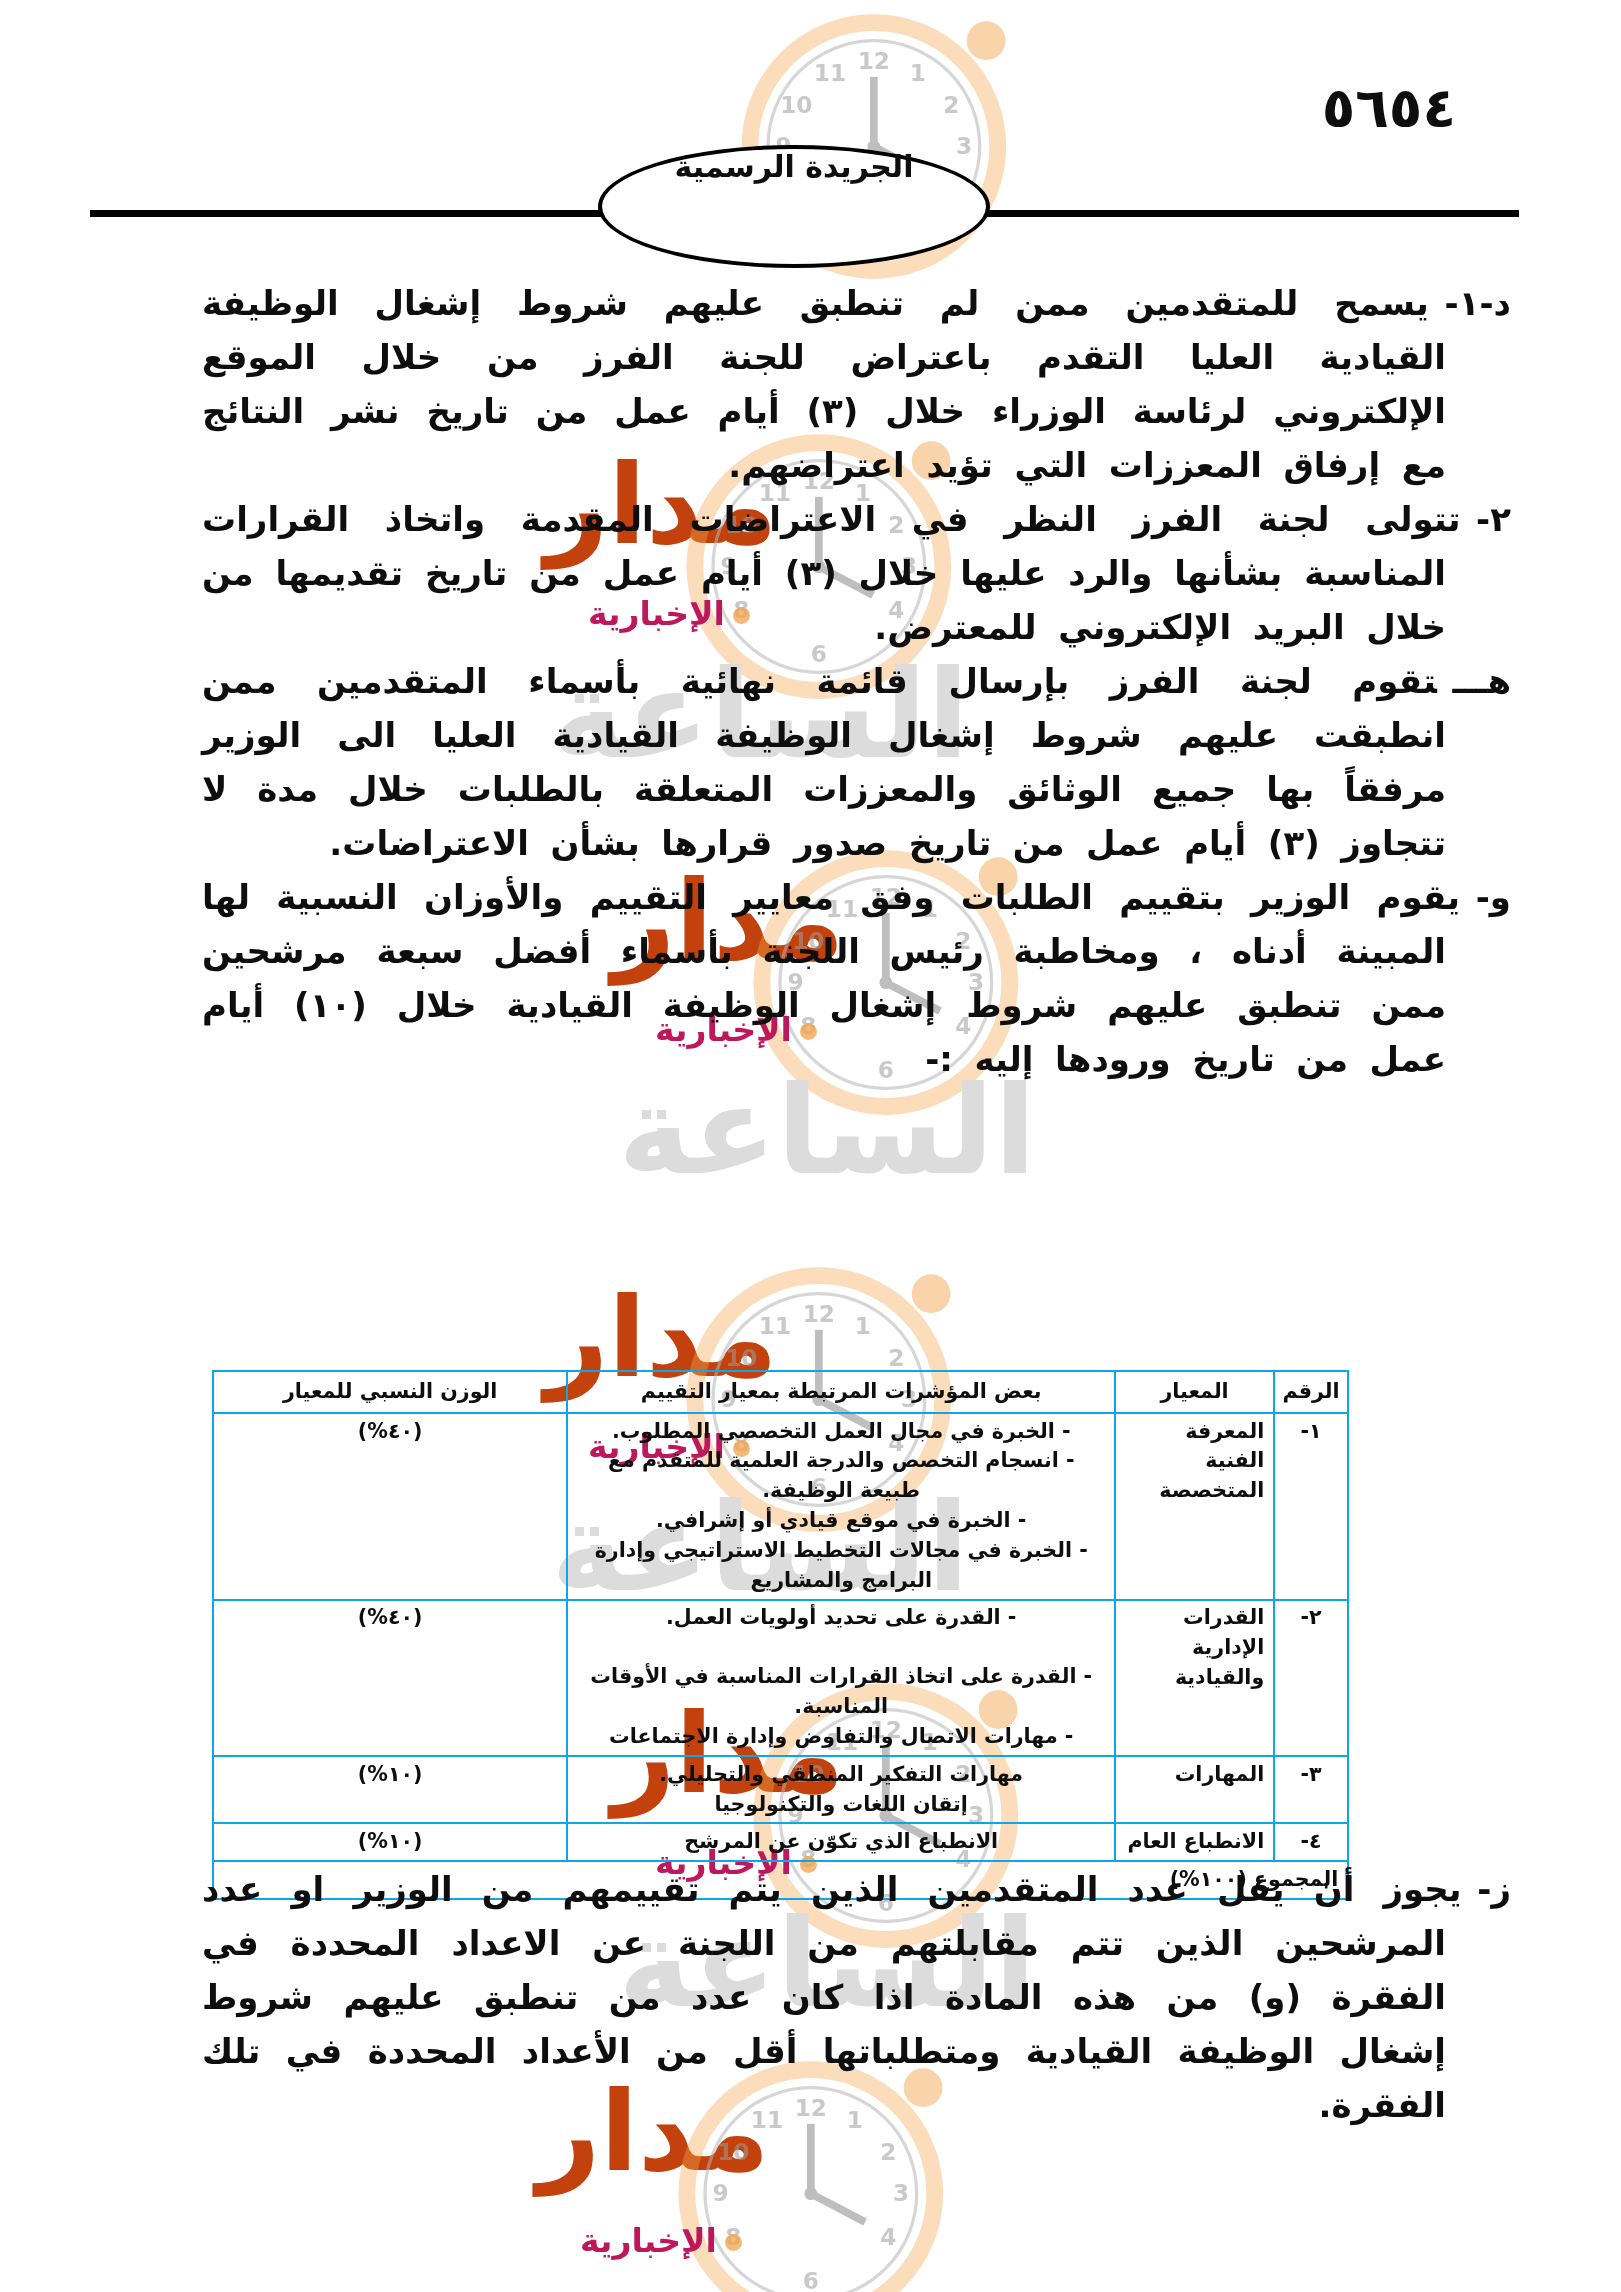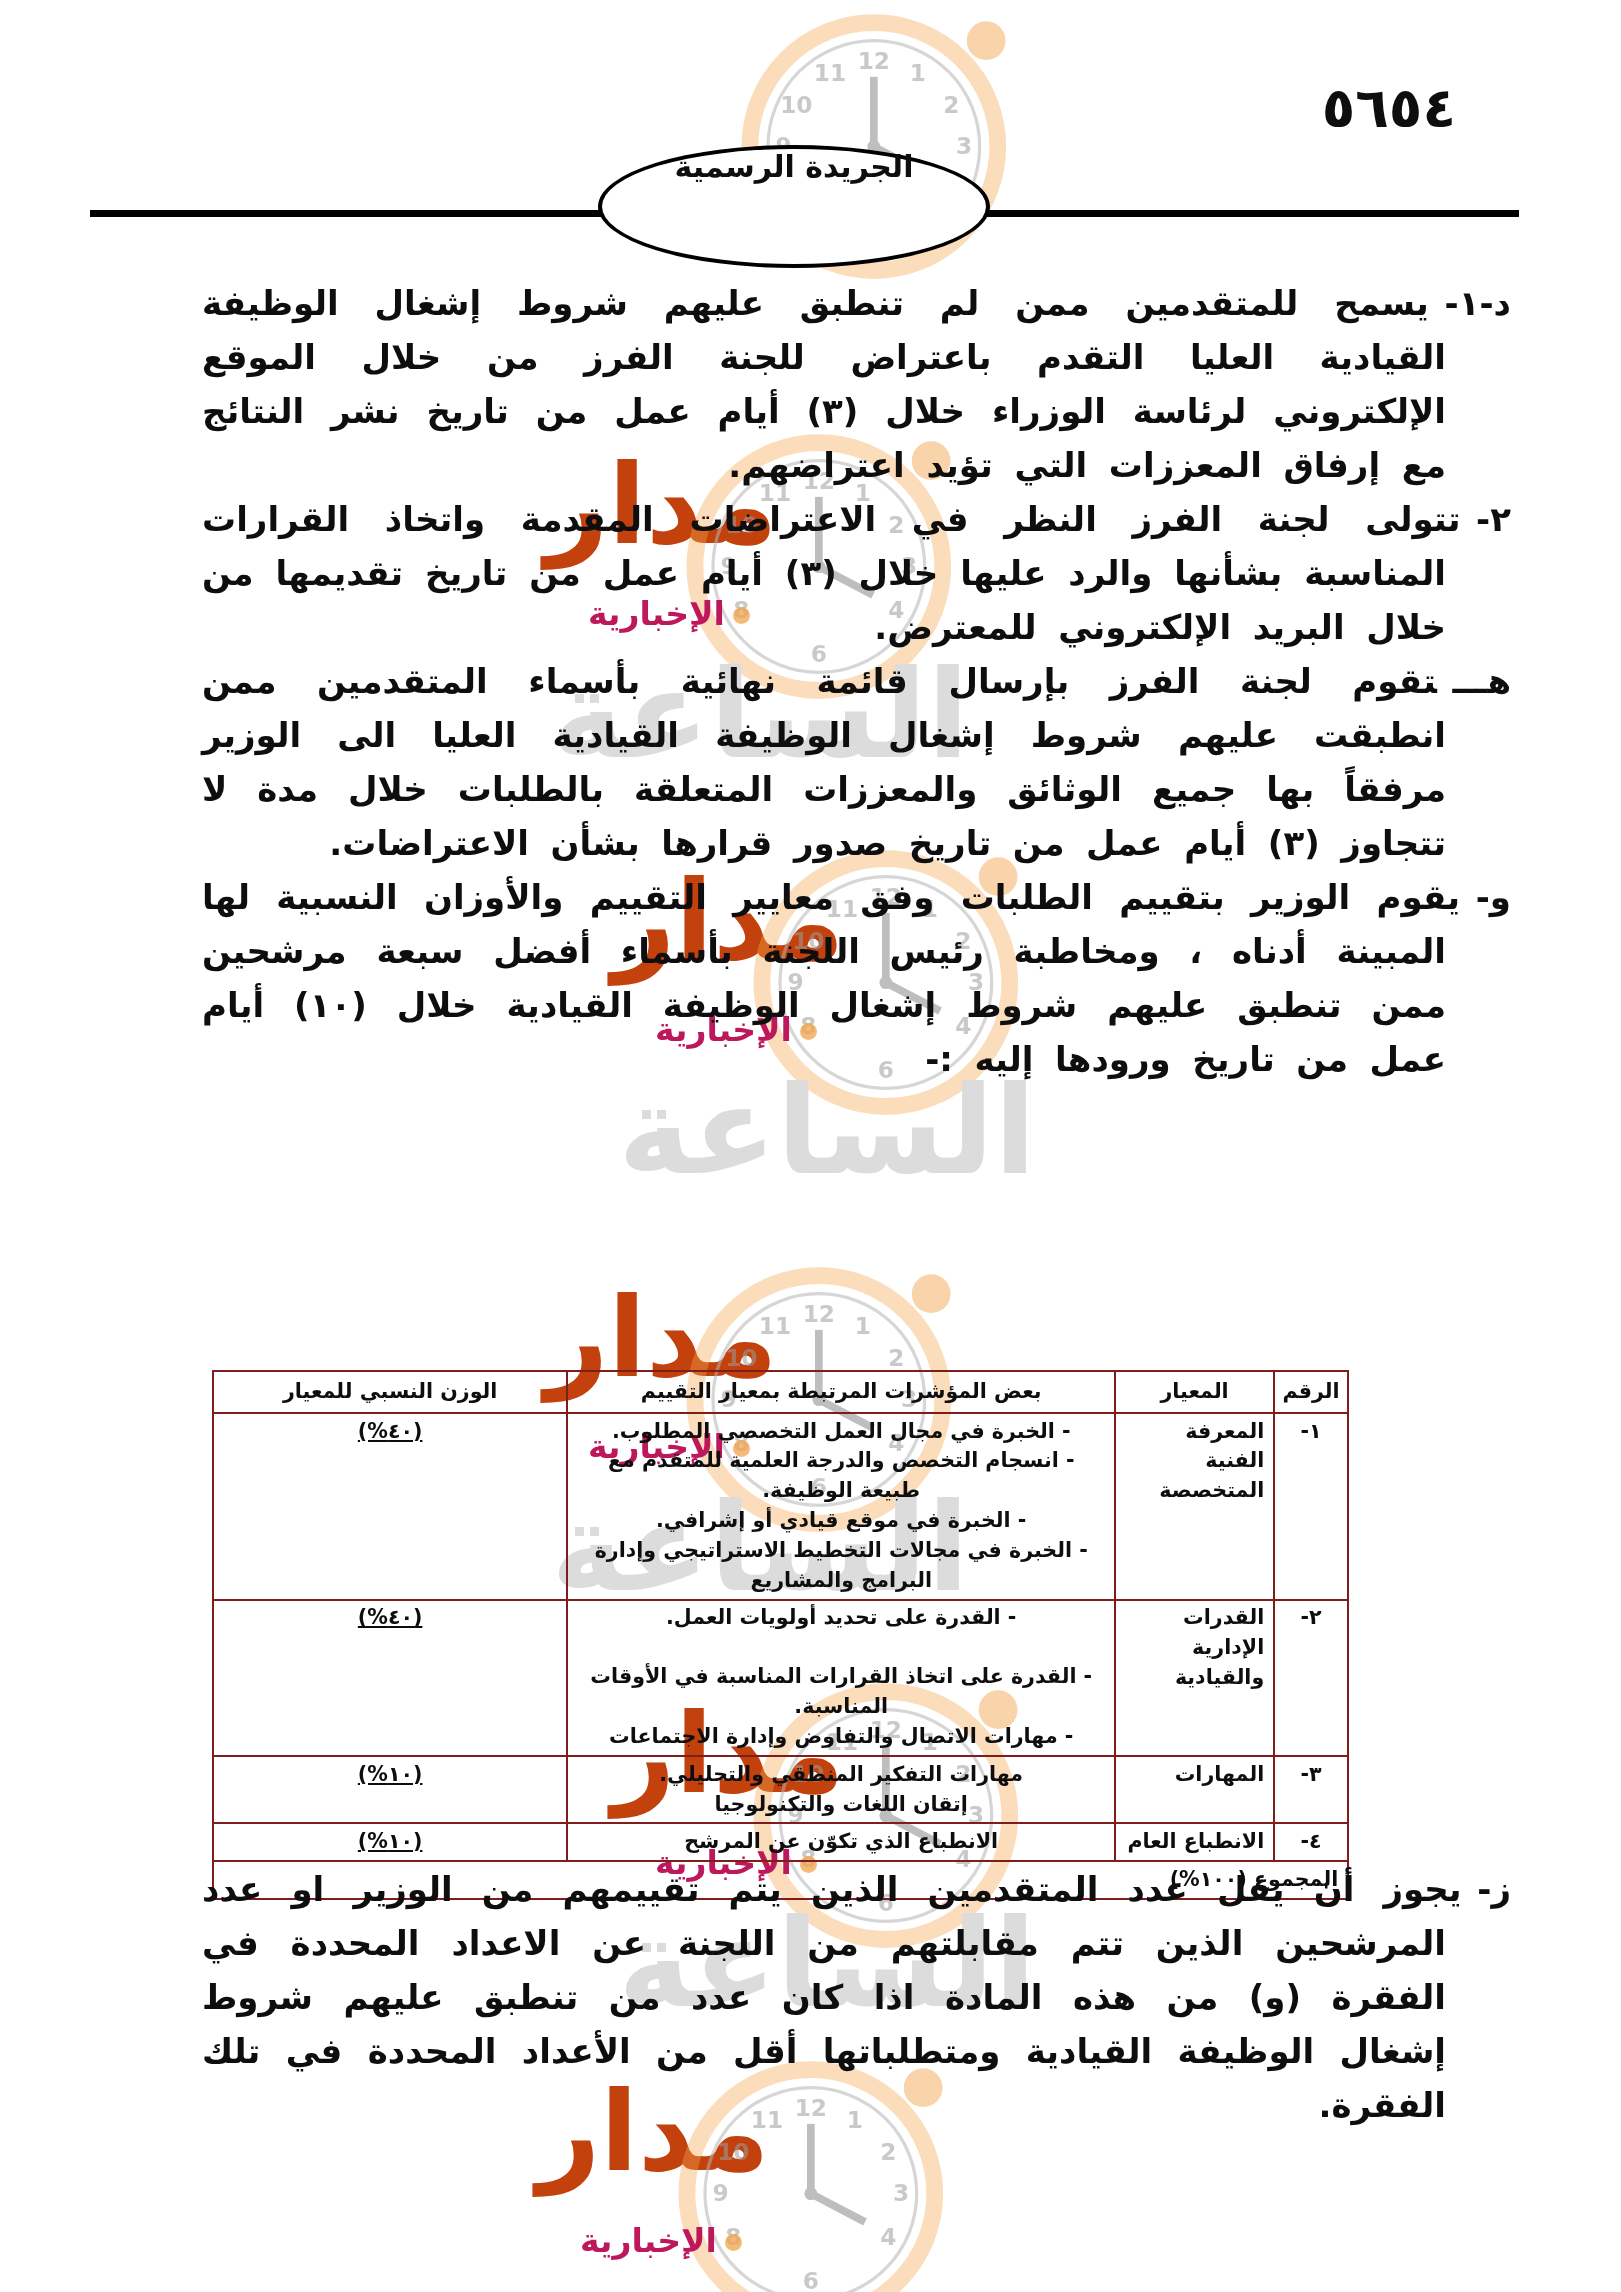--- a/index.html
+++ b/index.html
@@ -33,28 +33,28 @@
     font-size:34px; font-weight:700; line-height:54px;
     text-align:justify; word-spacing:9.8px;
     padding-right:65px; text-indent:-65px;
   }
   .para .marker { padding-left:15.7px; white-space:nowrap; }
 
   
   .table-wrap { position:absolute; top:1370px; left:212px; width:1137px; }
   table.criteria { width:100%; border-collapse:collapse; background:transparent; }
   table.criteria th, table.criteria td {
-    border:2px solid #7f1d1d; font-size:20.6px; font-weight:700;
+    border:2px solid #0ea5e9; font-size:20.6px; font-weight:700;
     vertical-align:top; padding:2.9px 8.8px; line-height:1.45;
   }
   table.criteria th { text-align:center; padding:4.9px 5.9px; }
   td.num { text-align:center; }
   td.crit { text-align:right; }
   td.ind { text-align:center; }
-  td.weight { text-align:center;text-decoration:underline; }
+  td.weight { text-align:center; }
   tr.r1 td { height:174px; }
   tr.r2 td { height:129px; }
   tr.r3 td { height:65px; }
   tr.r4 td { height:33px; }
   .ind-spacer { height:29px; }
   tr.total td { text-align:right; height:37px; vertical-align:middle; }
 
   
   .wm { position:absolute; width:470px; height:421px; pointer-events:none; }
   .wm-clock { position:absolute; left:137px; top:9.8px; width:284px; height:284px; opacity:.55; }

